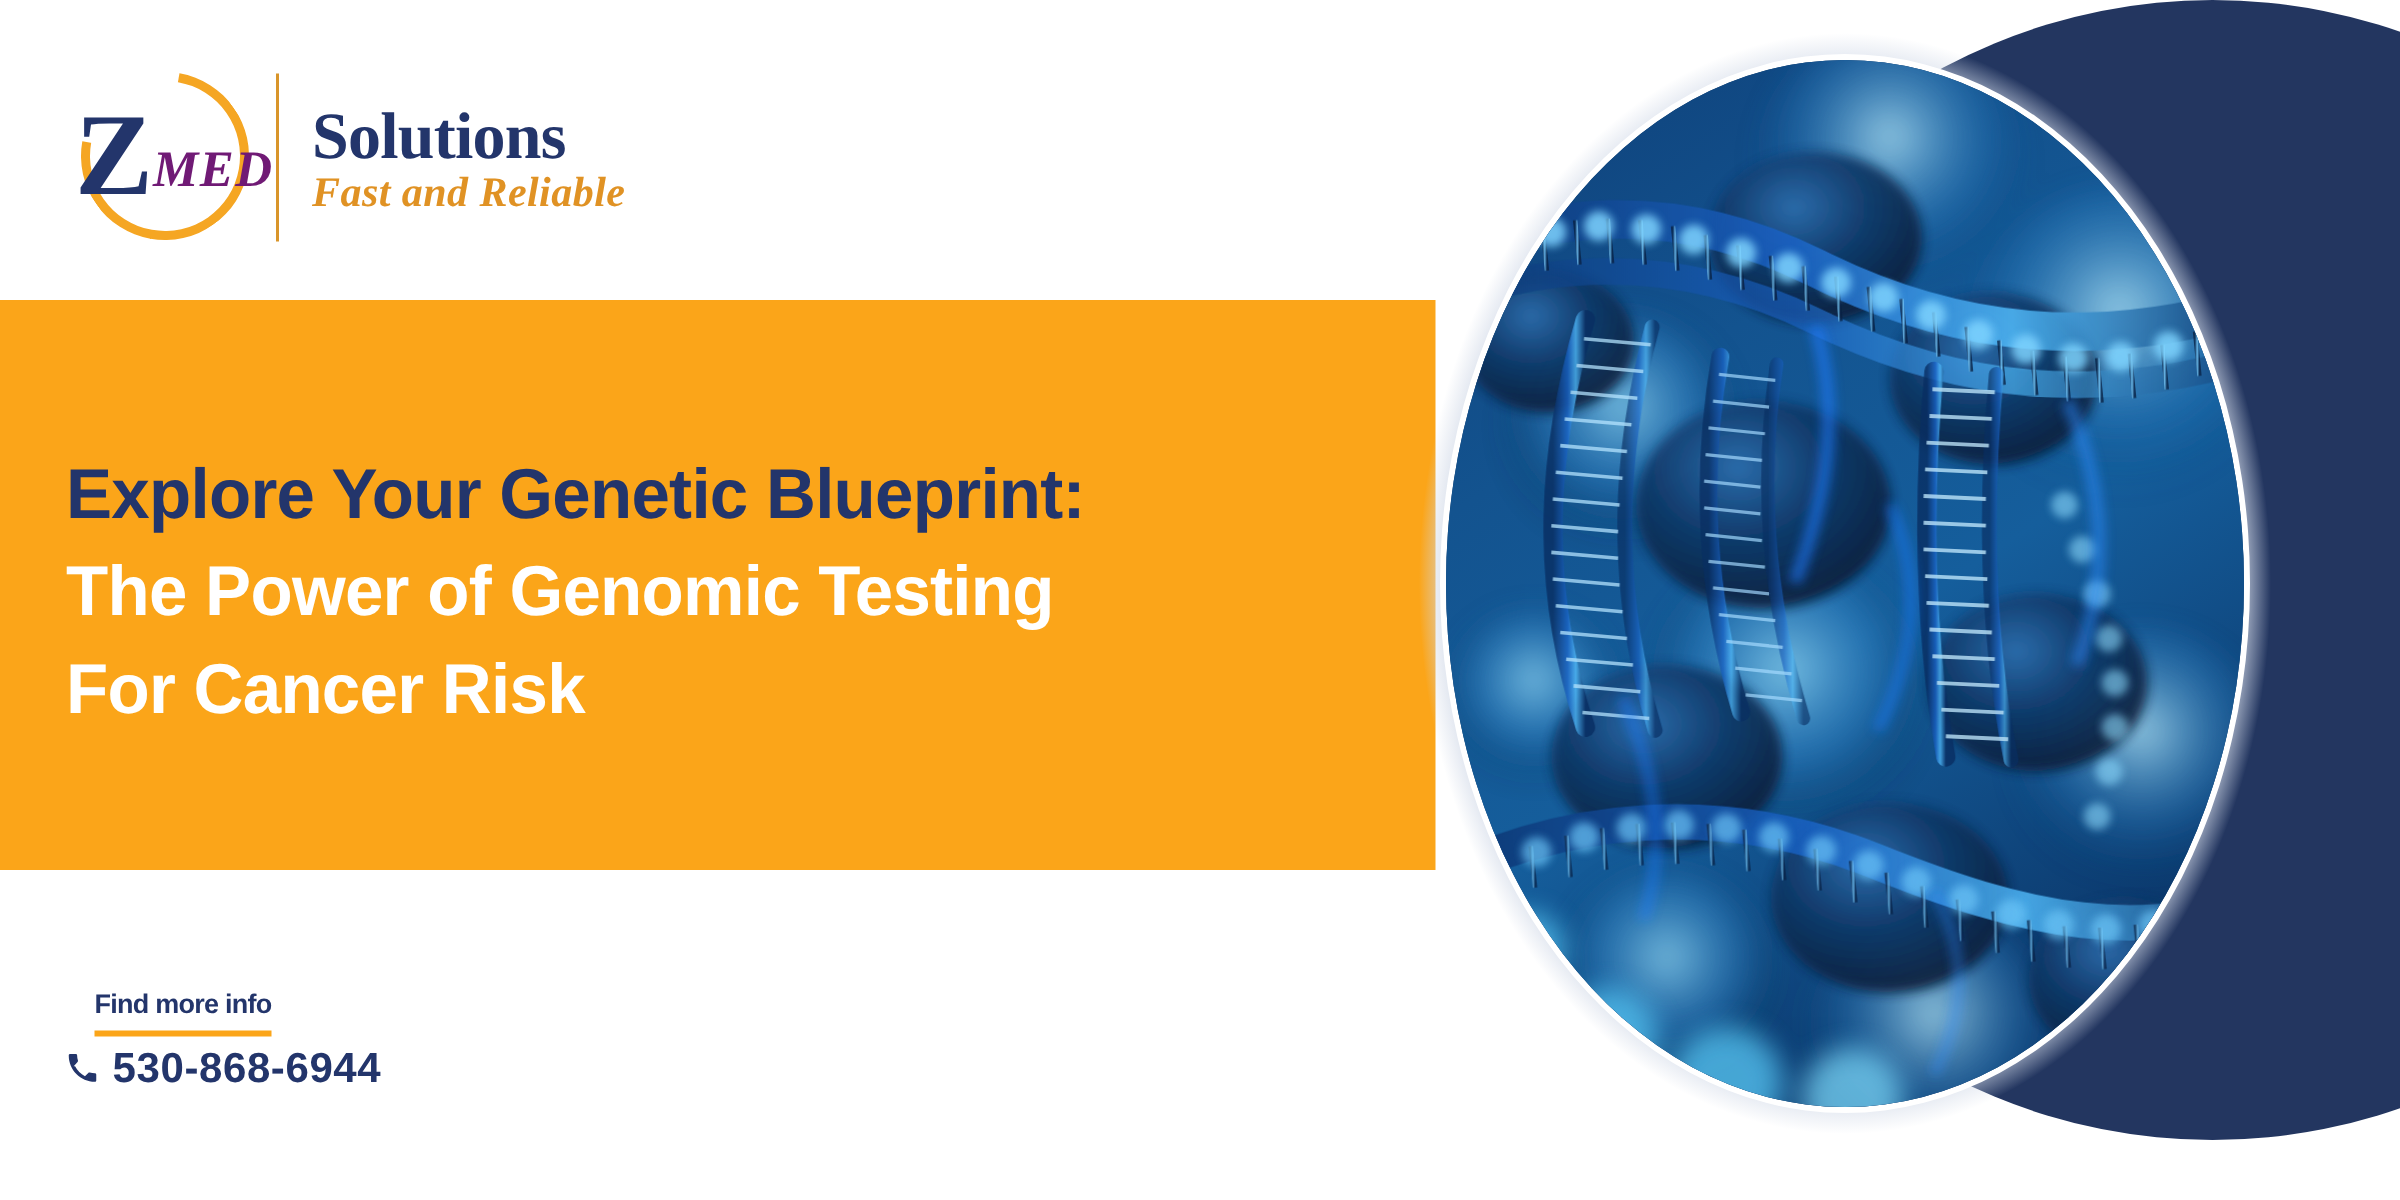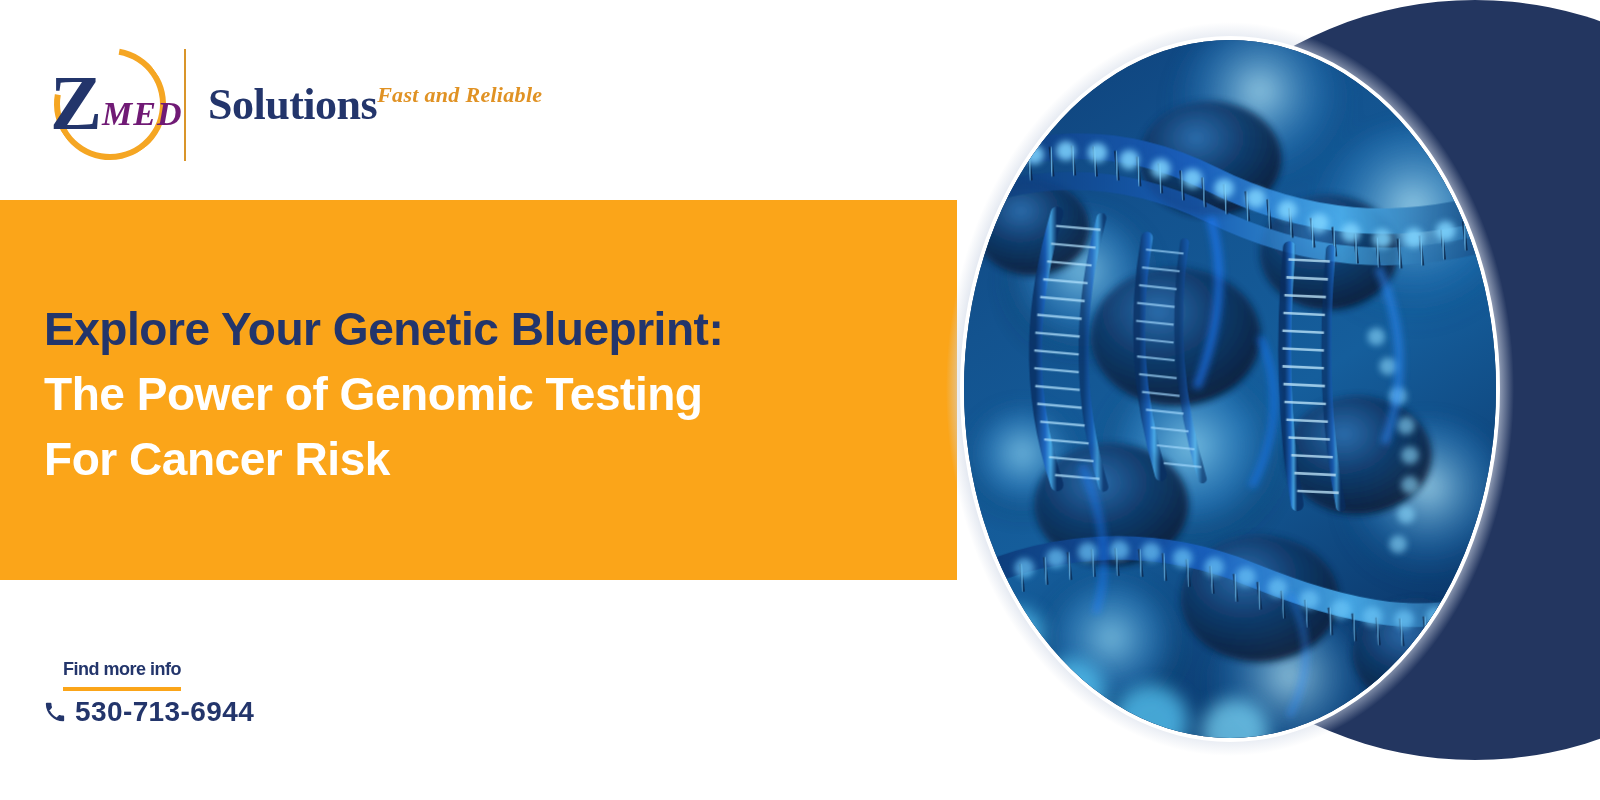--- a/index.html
+++ b/index.html
@@ -75,34 +75,34 @@
     color:#701a75;
     letter-spacing:1px;
   }
   .logo-divider {
     width:2px;
     height:112px;
     background:#D9952A;
     margin:0 22px 0 14px;
     flex:0 0 auto;
   }
-  .logo-words { display:flex; flex-direction:row; }
+  .logo-words { display:flex; flex-direction:column; }
   .logo-solutions {
     font-family:"Liberation Serif", serif;
     font-weight:700;
     font-size:44px;
     line-height:48px;
     color:#23356B;
     letter-spacing:-0.5px;
   }
   .logo-tagline {
     font-family:"Liberation Serif", serif;
     font-style:italic;
     font-weight:700;
-    font-size:22px;
+    font-size:28px;
     line-height:28px;
     color:#E09224;
     letter-spacing:0.3px;
   }
 
   
   .orange-band {
     position:absolute;
     left:0; top:200px;
     width:957px; height:380px;
@@ -223,21 +223,21 @@
   </div>
 
   <div class="contact">
     <div class="contact-heading">Find more info</div>
     <div class="contact-row">
       <span class="ico">
         <svg viewBox="0 0 24 24" width="22" height="22" fill="currentColor" aria-hidden="true">
           <path d="M6.6 10.8c1.6 3.1 4.1 5.6 7.2 7.2l2.4-2.4c.3-.3.7-.4 1.1-.3 1.2.4 2.4.6 3.7.6.6 0 1 .4 1 1V21c0 .6-.4 1-1 1C10.6 22 2 13.4 2 2.9c0-.6.4-1 1-1h4.1c.6 0 1 .4 1 1 0 1.3.2 2.5.6 3.7.1.4 0 .8-.3 1.1l-2.8 3.1z"></path>
         </svg>
       </span>
-      <span class="contact-text">530-713-6944</span>
+      <span class="contact-text">530-868-6944</span>
     </div>
   </div>
 
   <div class="dna-wrap">
     <div class="dna-glow"></div>
     <div class="dna-ring">
       <svg viewBox="0 0 540 706" preserveAspectRatio="xMidYMid slice">
         <defs>
           <linearGradient id="bgGrad" x1="0" y1="0" x2="0.5" y2="1">
             <stop offset="0%" stop-color="#0e3f78"></stop>

